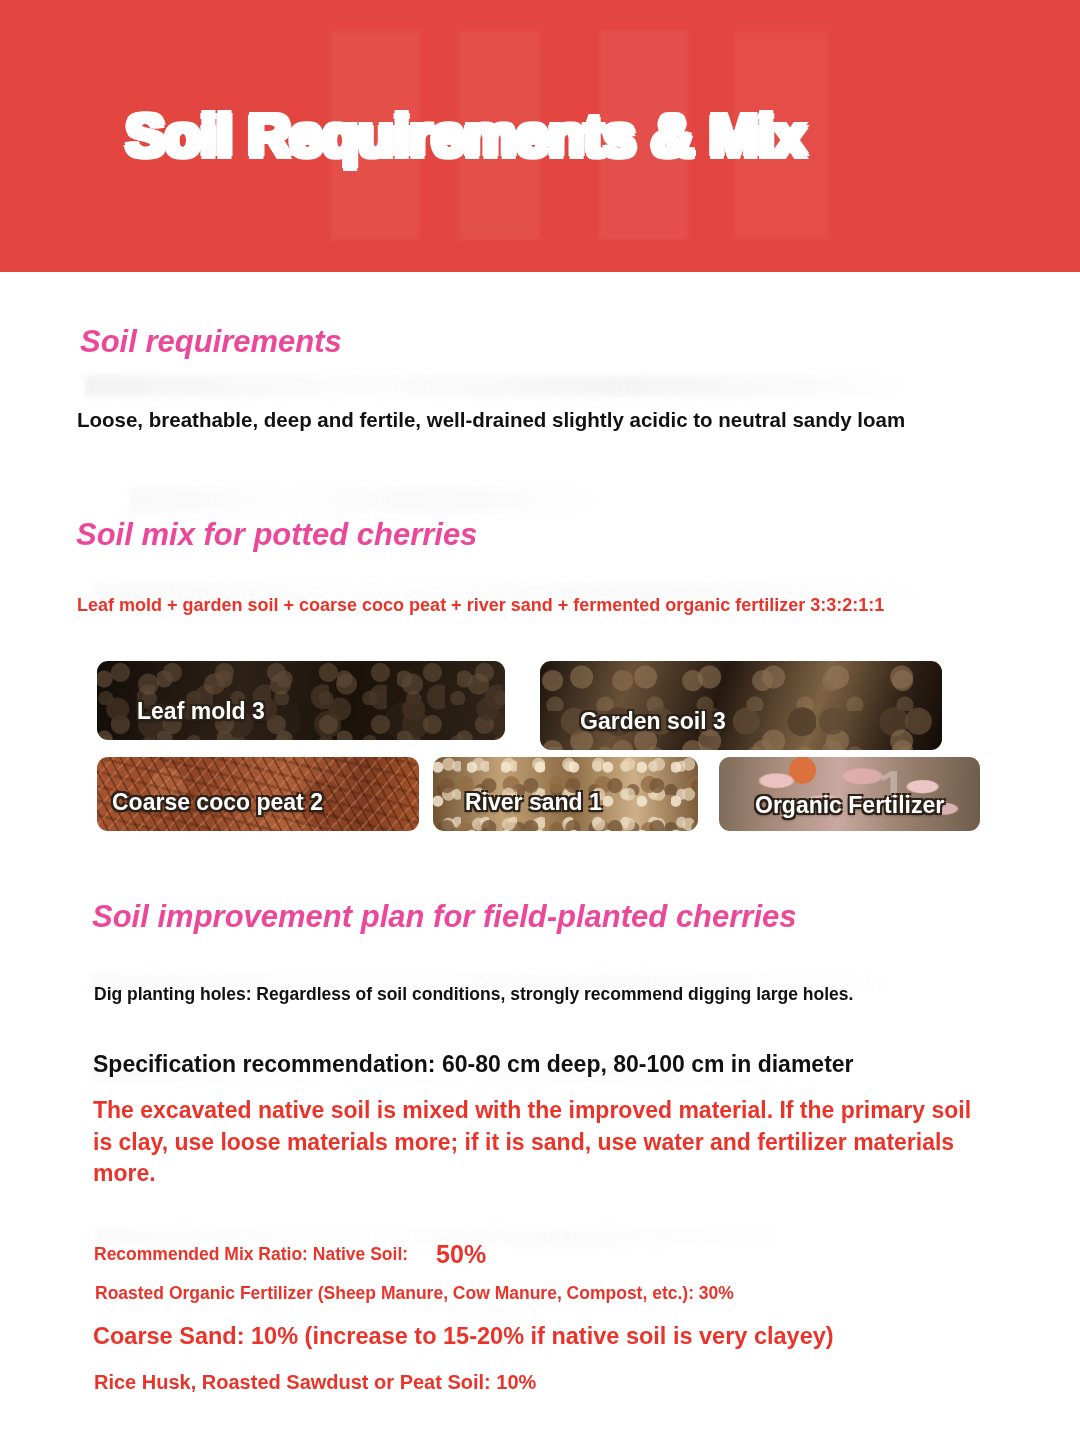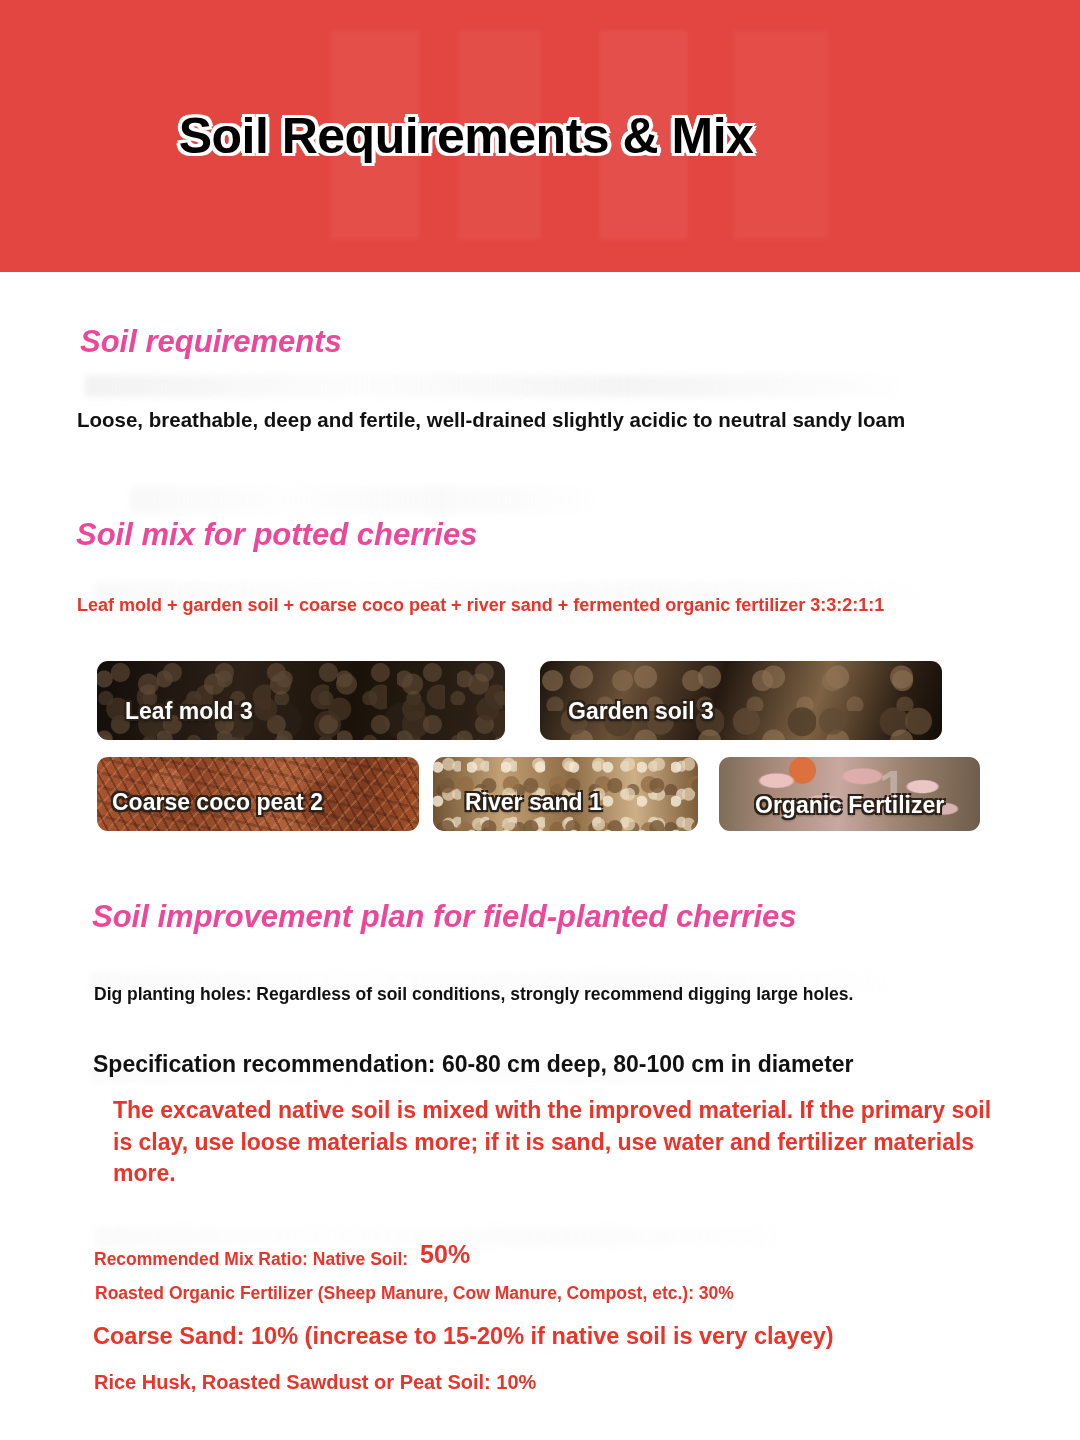--- a/index.html
+++ b/index.html
@@ -46,23 +46,23 @@
   }
   .banner-title {
     position: absolute;
     left: 0;
     top: 0;
     width: 932px;
     height: 272px;
     display: flex;
     align-items: center;
     justify-content: center;
-    font-size: 50px;
-    font-weight: bold;
-    color: #000000;
+    font-size: 59px;
+    font-weight: bold;
+    color: #ffffff;
     letter-spacing: -0.5px;
     white-space: nowrap;
     text-shadow:
       -3px -3px 0 #ffffff,  3px -3px 0 #ffffff,
       -3px  3px 0 #ffffff,  3px  3px 0 #ffffff,
       -3px  0   0 #ffffff,  3px  0   0 #ffffff,
        0   -3px 0 #ffffff,  0    3px 0 #ffffff,
       -4px  0   0 #ffffff,  4px  0   0 #ffffff;
   }
 
@@ -106,21 +106,21 @@
   }
 
   
   .card {
     position: absolute;
     border-radius: 11px;
     overflow: hidden;
   }
   .card-label {
     position: absolute;
-    left: 28px;
+    left: 40px;
     bottom: 15px;
     font-size: 23px;
     font-weight: bold;
     color: #ffffff;
     white-space: nowrap;
     text-shadow:
       -2px -2px 0 #2b2118, 2px -2px 0 #2b2118,
       -2px  2px 0 #2b2118, 2px  2px 0 #2b2118,
        0    2px 3px rgba(0,0,0,0.8);
   }
@@ -217,21 +217,21 @@
   <div class="body-text" style="left:77px; top:133px; width:870px;">Loose, breathable, deep and fertile, well-drained slightly acidic to neutral sandy loam</div>
 
   <div class="h-section" style="left:76px; top:245px;">Soil mix for potted cherries</div>
 
   <div class="red-line" style="left:77px; top:321px; font-size:18px; white-space:nowrap;">Leaf mold + garden soil + coarse coco peat + river sand + fermented organic fertilizer 3:3:2:1:1</div>
 
   <div class="card tex-leafmold" style="left:97px; top:389px; width:408px; height:79px;">
     <span class="card-label">Leaf mold 3</span>
   </div>
 
-  <div class="card tex-gardensoil" style="left:540px; top:389px; width:402px; height:79px;">
+  <div class="card tex-gardensoil" style="left:540px; top:389px; width:402px; height:89px;">
     <span class="card-label">Garden soil 3</span>
   </div>
 
   <div class="card tex-cocopeat" style="left:97px; top:485px; width:322px; height:74px;">
     <span class="card-label" style="left:15px;">Coarse coco peat 2</span>
   </div>
 
   <div class="card tex-riversand" style="left:433px; top:485px; width:265px; height:74px;text-align:center;">
     <span class="card-label" style="left:32px;">River sand 1</span>
   </div>
@@ -240,23 +240,23 @@
     <span class="card-watermark">1</span>
     <span class="card-label" style="left:36px; bottom:12px;">Organic Fertilizer</span>
   </div>
 
   <div class="h-section" style="left:92px; top:627px;">Soil improvement plan for field-planted cherries</div>
 
   <div class="body-text" style="left:94px; top:710px; font-size:17.5px; white-space:nowrap;">Dig planting holes: Regardless of soil conditions, strongly recommend digging large holes.</div>
 
   <div class="body-text" style="left:93px; top:755px; font-size:23px; white-space:nowrap;margin-top:21px;">Specification recommendation: 60-80 cm deep, 80-100 cm in diameter</div>
 
-  <div class="red-line" style="left:93px; top:823px; width:880px; font-size:23px;margin-left:20px;">The excavated native soil is mixed with the improved material. If the primary soil is clay, use loose materials more; if it is sand, use water and fertilizer materials more.</div>
-
-  <div style="position:absolute; left:94px; top:965px; display:flex; align-items:flex-end; gap:12px;">
+  <div class="red-line" style="left:93px; top:823px; width:880px; font-size:23px;">The excavated native soil is mixed with the improved material. If the primary soil is clay, use loose materials more; if it is sand, use water and fertilizer materials more.</div>
+
+  <div style="position:absolute; left:94px; top:965px; display:flex; align-items:center; gap:28px;">
     <span class="red-line" style="position:static; font-size:17.5px;">Recommended Mix Ratio: Native Soil:</span>
     <span class="red-line" style="position:static; font-size:25px;">50%</span>
   </div>
 
   <div class="red-line" style="left:95px; top:1009px; font-size:17.5px; white-space:nowrap;">Roasted Organic Fertilizer (Sheep Manure, Cow Manure, Compost, etc.): 30%</div>
 
   <div class="red-line" style="left:93px; top:1048px; font-size:23.5px; white-space:nowrap;">Coarse Sand: 10% (increase to 15-20% if native soil is very clayey)</div>
 
   <div class="red-line" style="left:94px; top:1097px; font-size:20px; white-space:nowrap;">Rice Husk, Roasted Sawdust or Peat Soil: 10%</div>
 

